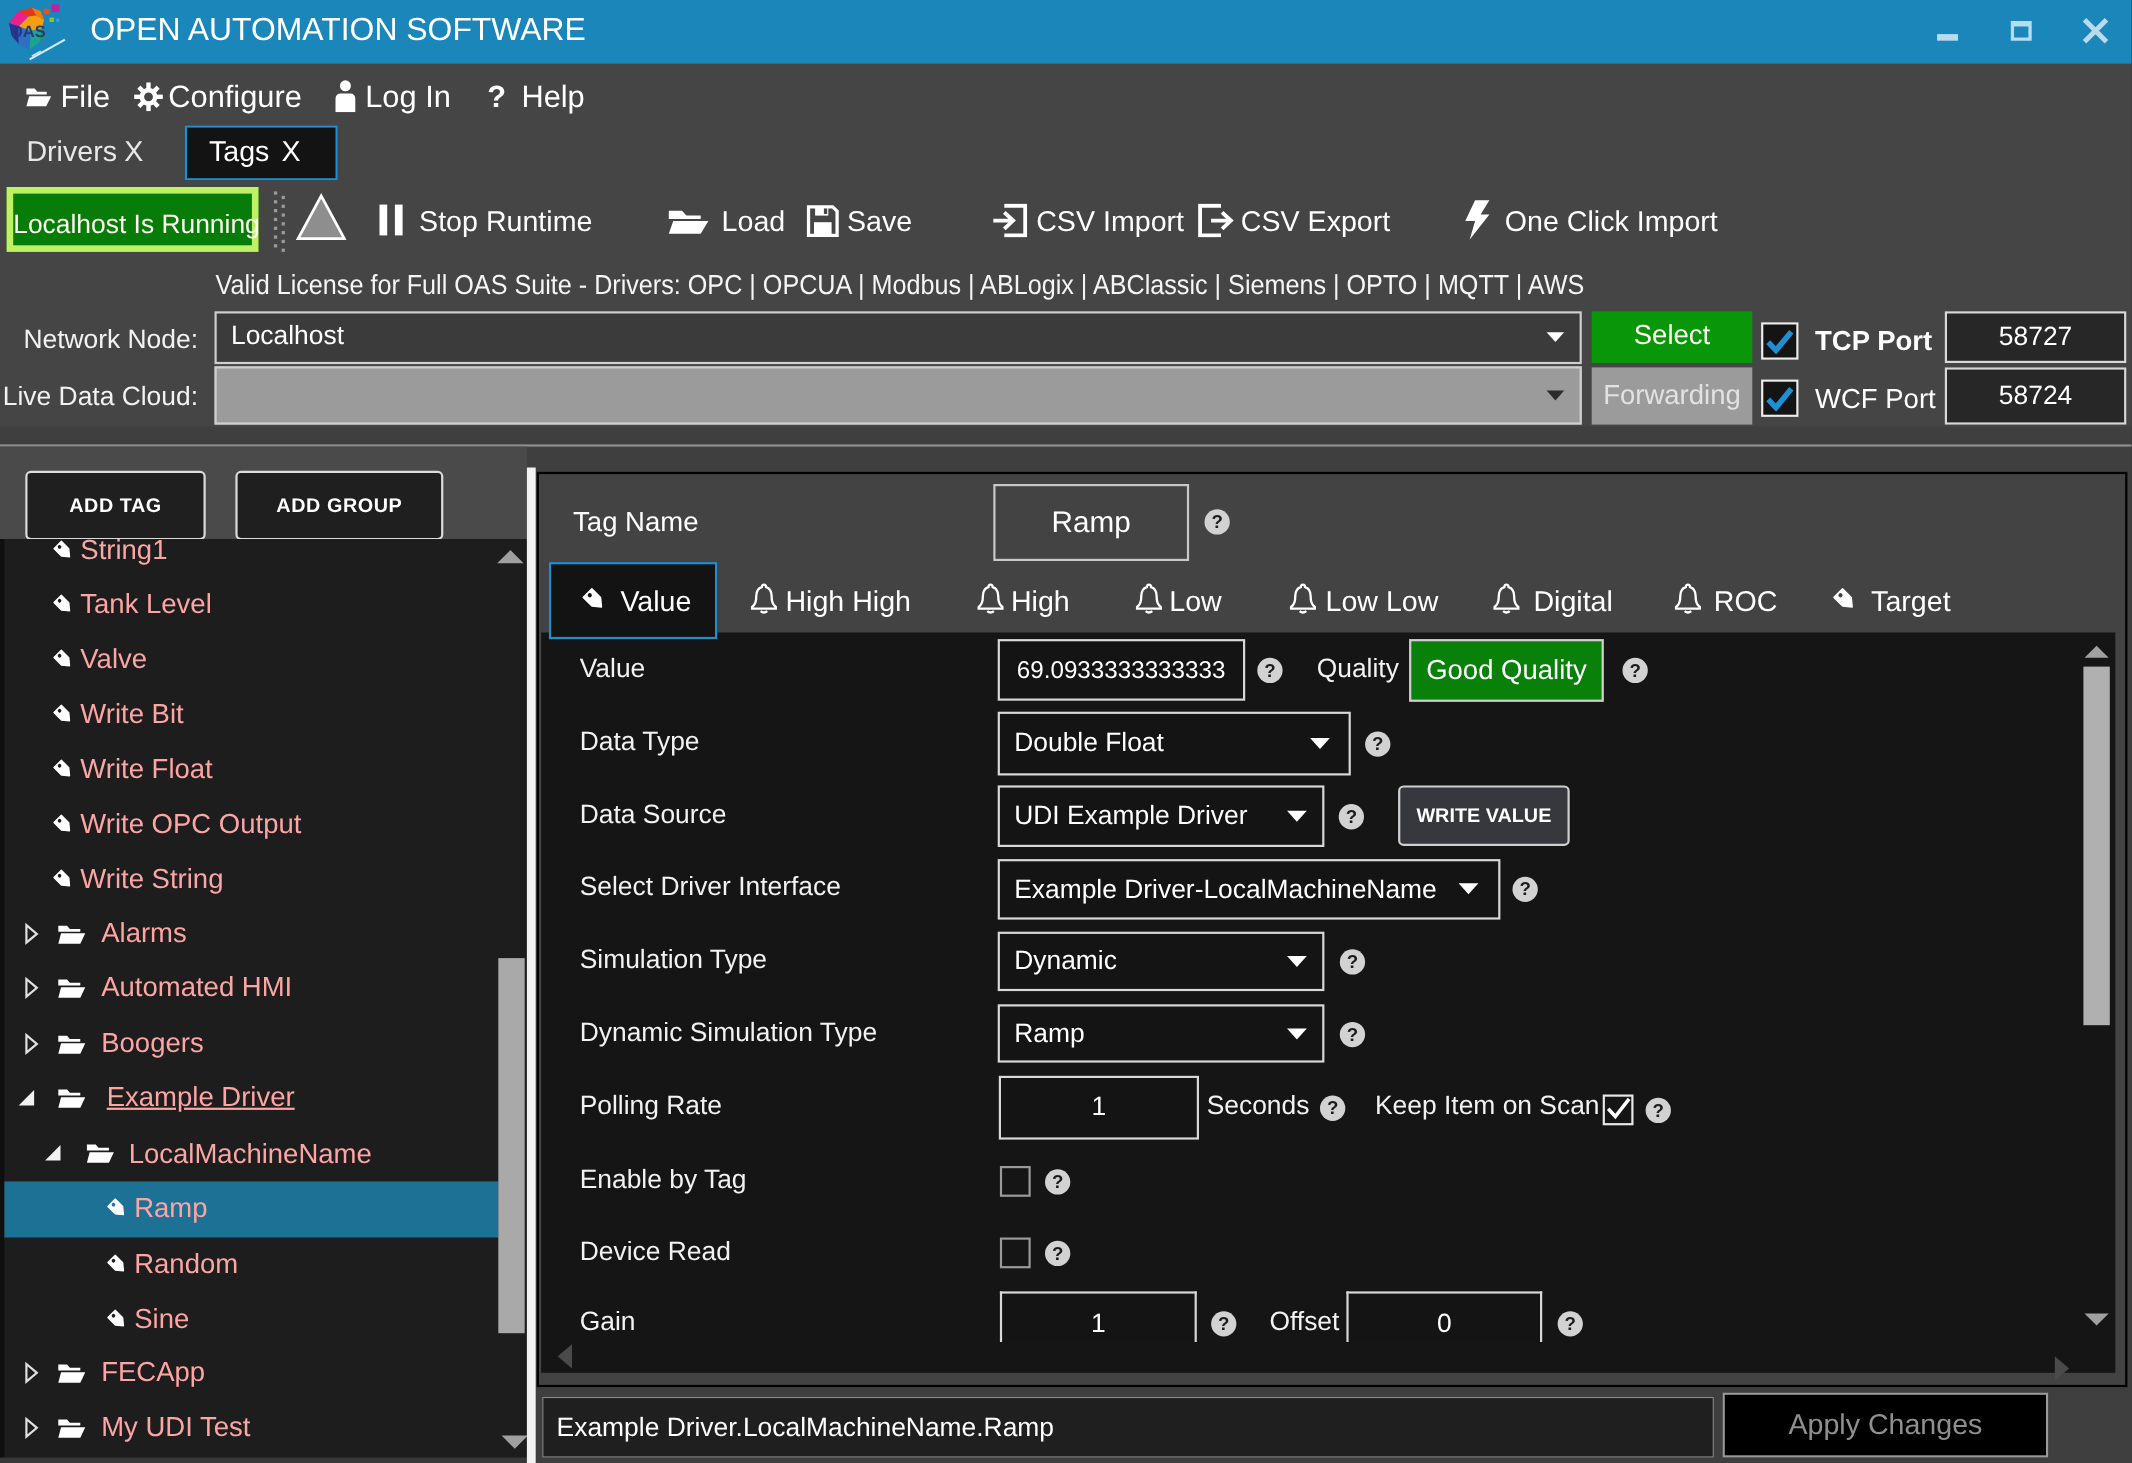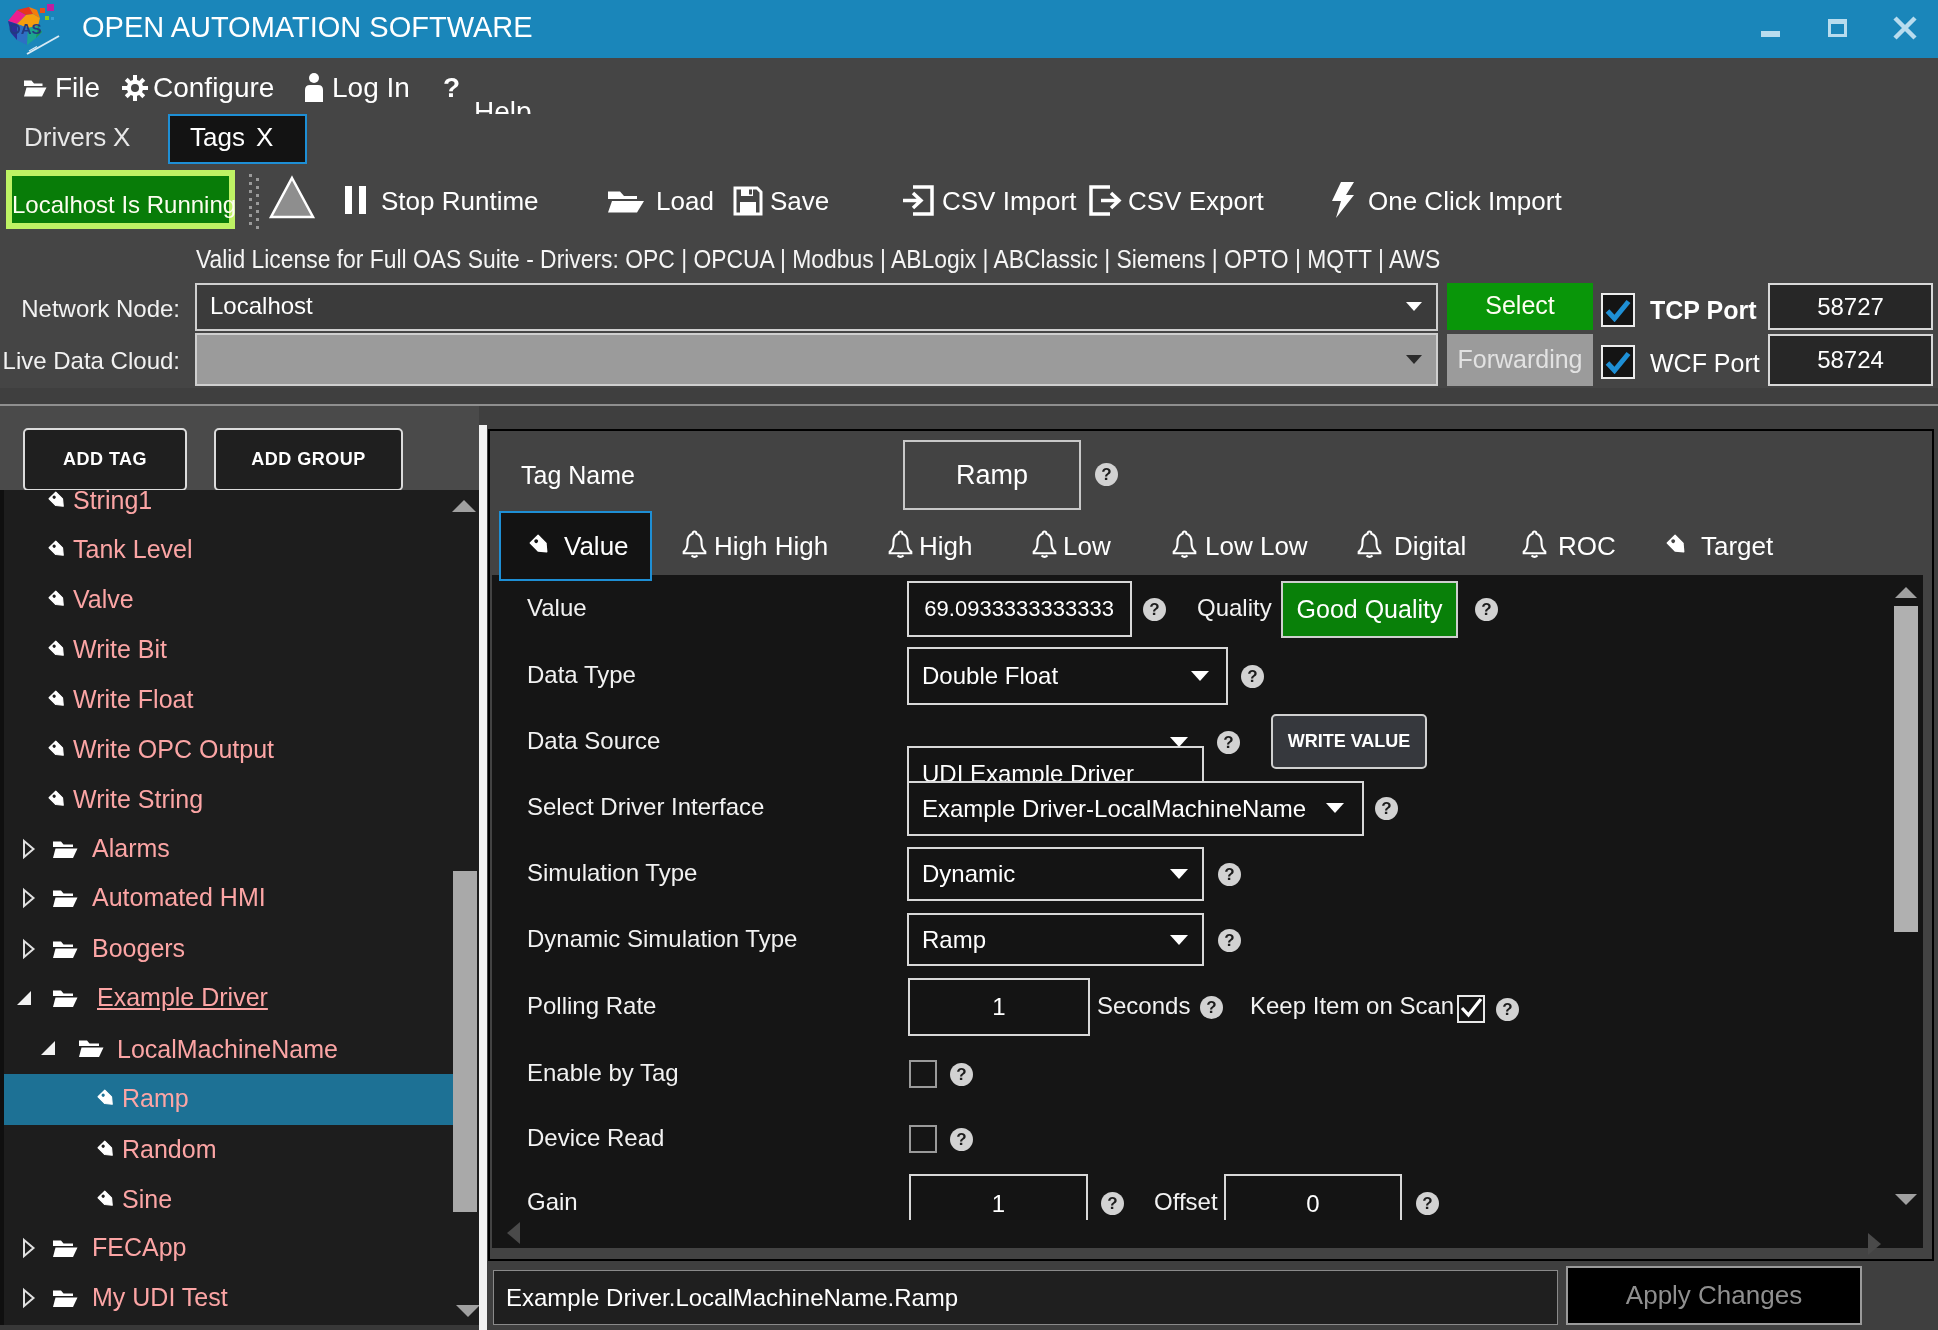--- a/index.html
+++ b/index.html
@@ -73,21 +73,21 @@
       </g>
     <circle cx="14" cy="14" r="4" fill="#454545"></circle>
   </svg>
   <div class="mnu" style="left:153px;">Configure</div>
   <svg class="abs" style="left:303px;top:72px" width="22" height="30" viewBox="0 0 22 30">
     <circle cx="11" cy="6" r="5" fill="#fff"></circle>
     <path d="M2 30 L2 18 Q2 13 7 13 L15 13 Q20 13 20 18 L20 30 Z" fill="#fff"></path>
   </svg>
   <div class="mnu" style="left:332px;">Log In</div>
   <div class="mnu" style="left:443px;font-weight:bold;">?</div>
-  <div class="mnu" style="left:474px;margin-top:24px;">Help</div>
+  <div class="mnu" style="left:474px;">Help</div>
 
   <div class="abs" style="left:0;top:114px;width:1938px;height:50px;background:#454545;"></div>
   <div class="abs" style="left:24px;top:122px;font-size:26px;color:#e8e8e8;">Drivers</div>
   <div class="abs" style="left:113px;top:122px;font-size:26px;color:#e8e8e8;">X</div>
   <div class="abs" style="left:168px;top:114px;width:139px;height:50px;background:#131313;border:2px solid #1e8fd5;"></div>
   <div class="abs" style="left:190px;top:122px;font-size:26px;color:#fff;">Tags</div>
   <div class="abs" style="left:256px;top:122px;font-size:26px;color:#fff;">X</div>
 
   <div class="abs" style="left:0;top:164px;width:1938px;height:71px;background:#454545;"></div>
   <div class="abs" style="left:6px;top:170px;width:229px;height:59px;background:#087c08;border:6px solid #bef264;
@@ -378,21 +378,21 @@
 <div class="tbx" style="left:907px;top:581px;width:225px;height:56px;line-height:52px;text-align:right;padding-right:16px;font-size:22px;">69.0933333333333</div>
 <div class="q" style="left:1143px;top:598px;">?</div>
 <div class="lbl" style="left:1197px;top:594px;">Quality</div>
 <div class="abs" style="left:1281px;top:581px;width:177px;height:57px;background:#098009;border:2px solid #cfcfcf;font-size:25px;text-align:center;line-height:53px;white-space:nowrap;">Good Quality</div>
 <div class="q" style="left:1475px;top:598px;">?</div>
 <div class="lbl" style="left:527px;top:661px;">Data Type</div>
 <div class="dd" style="left:907px;top:647px;width:321px;height:58px;line-height:54px;">Double Float</div>
 <div class="dda" style="left:1191px;top:671px;border-left-width:9px;border-right-width:9px;border-top-width:10px;border-top-color:#fff;"></div>
 <div class="q" style="left:1241px;top:665px;">?</div>
 <div class="lbl" style="left:527px;top:727px;">Data Source</div>
-<div class="dd" style="left:907px;top:714px;width:297px;height:56px;line-height:52px;margin-top:32px;">UDI Example Driver</div>
+<div class="dd" style="left:907px;top:714px;width:297px;height:56px;line-height:52px;">UDI Example Driver</div>
 <div class="dda" style="left:1170px;top:737px;border-left-width:9px;border-right-width:9px;border-top-width:10px;border-top-color:#fff;"></div>
 <div class="q" style="left:1217px;top:731px;">?</div>
 <div class="abs" style="left:1271px;top:714px;width:156px;height:55px;background:#36383d;border:2px solid #d0d0d0;border-radius:5px;font-size:18px;font-weight:bold;text-align:center;line-height:51px;">WRITE VALUE</div>
 <div class="lbl" style="left:527px;top:793px;">Select Driver Interface</div>
 <div class="dd" style="left:907px;top:781px;width:457px;height:55px;line-height:51px;">Example Driver-LocalMachineName</div>
 <div class="dda" style="left:1326px;top:803px;border-left-width:9px;border-right-width:9px;border-top-width:10px;border-top-color:#fff;"></div>
 <div class="q" style="left:1375px;top:797px;">?</div>
 <div class="lbl" style="left:527px;top:859px;">Simulation Type</div>
 <div class="dd" style="left:907px;top:847px;width:297px;height:54px;line-height:50px;">Dynamic</div>
 <div class="dda" style="left:1170px;top:869px;border-left-width:9px;border-right-width:9px;border-top-width:10px;border-top-color:#fff;"></div>

